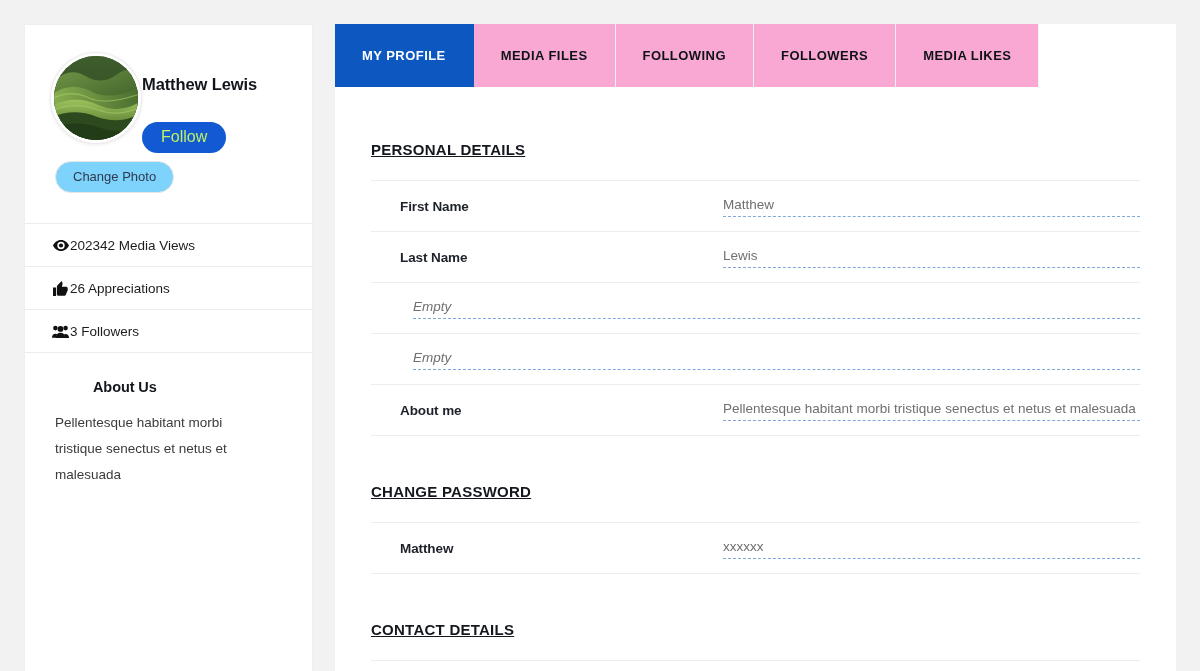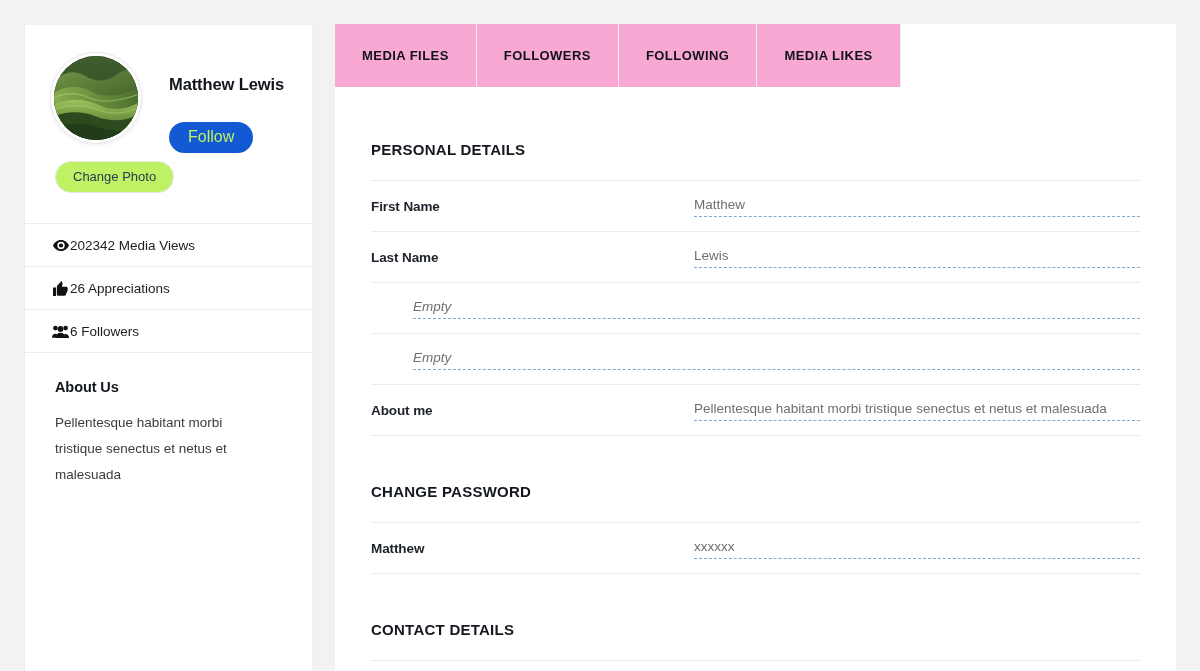--- a/index.html
+++ b/index.html
@@ -33,21 +33,21 @@
     background: #ffffff;
     min-height: 647px;
     border: 1px solid #efefef;
     border-bottom: none;
   }
 
   .profile-head {
     padding: 28px 26px 26px 26px;
     display: flex;
     align-items: flex-start;
-    gap: 28px;
+    gap: 1px;
   }
 
   .avatar-wrap {
     flex: 0 0 auto;
     width: 90px;
     height: 90px;
     border-radius: 50%;
     padding: 3px;
     background: #ffffff;
     box-shadow: 0 0 0 1px #ececec, 0 1px 4px rgba(0,0,0,0.13);
@@ -89,21 +89,21 @@
     line-height: 1;
   }
 
   .change-photo-row {
     padding: 0 26px 30px 30px;
     margin-top: -18px;
   }
 
   .change-photo {
     display: inline-block;
-    background: #bef264;
+    background: #7dd3fc;
     border: 1px solid #e6e6e6;
     border-radius: 18px;
     padding: 8px 17px 9px 17px;
     font-size: 13px;
     color: #2e3a4d;
     cursor: pointer;
     font-family: inherit;
     line-height: 1;
   }
 
@@ -135,20 +135,21 @@
   .about-block {
     padding: 26px 30px 20px 30px;
   }
 
   .about-title {
     font-size: 14.5px;
     font-weight: bold;
     color: #13171d;
     margin-bottom: 15px;
     letter-spacing: -0.1px;
+    margin-left: 38px;
   }
 
   .about-text {
     font-size: 13.5px;
     color: #3b3b3b;
     line-height: 1.92;
     max-width: 200px;
   }
 
   
@@ -200,37 +201,39 @@
     overflow: hidden;
   }
 
   .section-title {
     font-size: 15px;
     font-weight: bold;
     color: #14181e;
     letter-spacing: 0.25px;
     padding-top: 54px;
     padding-bottom: 22px;
+    text-decoration: underline;
   }
 
   .rows { border-top: 1px solid #ececec; }
 
   .row {
     display: flex;
     align-items: center;
     height: 51px;
     border-bottom: 1px solid #ececec;
   }
 
   .row-label {
     flex: 0 0 281px;
     font-size: 13.5px;
     font-weight: bold;
     color: #1d2129;
     letter-spacing: -0.1px;
+    margin-left: 29px;
   }
 
   .row-value {
     flex: 1 1 auto;
     font-size: 13.5px;
     color: #6f6f6f;
     border-bottom: 1px dashed #7fa7d8;
     display: inline-block;
     align-self: center;
     width: fit-content;
@@ -322,39 +325,40 @@
       <div class="stat-item">
         <span class="stat-icon">
           <svg width="17" height="13" viewBox="0 0 17 13" fill="currentColor">
             <circle cx="3.4" cy="3.1" r="2.3"></circle>
             <circle cx="13.6" cy="3.1" r="2.3"></circle>
             <circle cx="8.5" cy="3.9" r="2.9"></circle>
             <path d="M0 12.4c0-2 1.5-3.6 3.4-3.6.7 0 1.3.2 1.8.5-.6.7-.9 1.6-.9 2.6v.9H0zM12.7 12.9v-.9c0-1-.4-1.9-.9-2.6.5-.3 1.1-.5 1.8-.5 1.9 0 3.4 1.6 3.4 3.6v.4z"></path>
             <path d="M3.9 13v-.8c0-2.4 2-4.4 4.6-4.4s4.6 2 4.6 4.4v.8z"></path>
           </svg>
         </span>
-        <span>6 Followers</span>
+        <span>3 Followers</span>
       </div>
 
 
     </div>
 
     <div class="about-block">
       <div class="about-title">About Us</div>
       <div class="about-text">Pellentesque habitant morbi tristique senectus et netus et malesuada</div>
     </div>
 
   </aside>
 
   <section class="main">
 
     <nav class="tabs">
+      <div class="tab active">MY PROFILE</div>
       <div class="tab">MEDIA FILES</div>
+      <div class="tab">FOLLOWING</div>
       <div class="tab">FOLLOWERS</div>
-      <div class="tab">FOLLOWING</div>
       <div class="tab">MEDIA LIKES</div>
       <div class="tab-filler"></div>
     </nav>
 
     <div class="content">
 
       <div class="section-title">PERSONAL DETAILS</div>
       <div class="rows">
         <div class="row">
           <div class="row-label">First Name</div>

